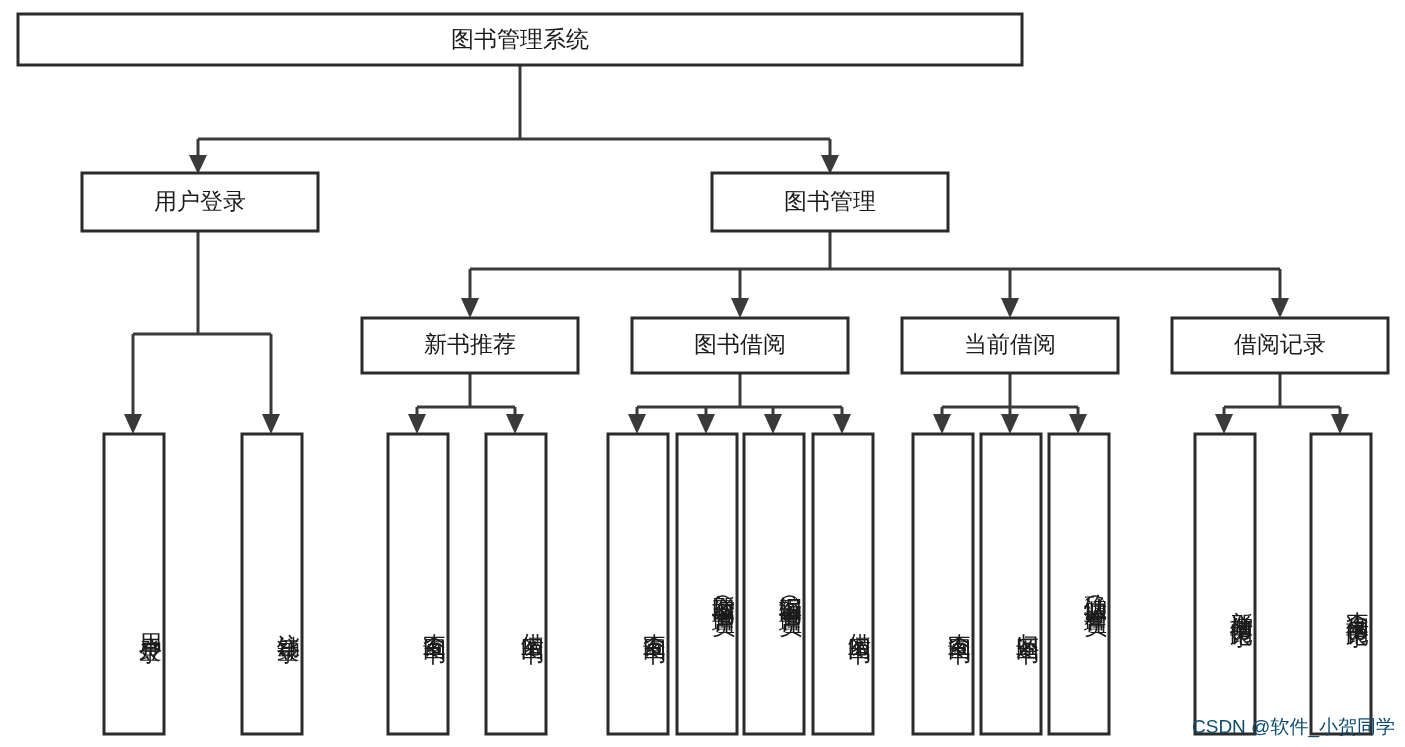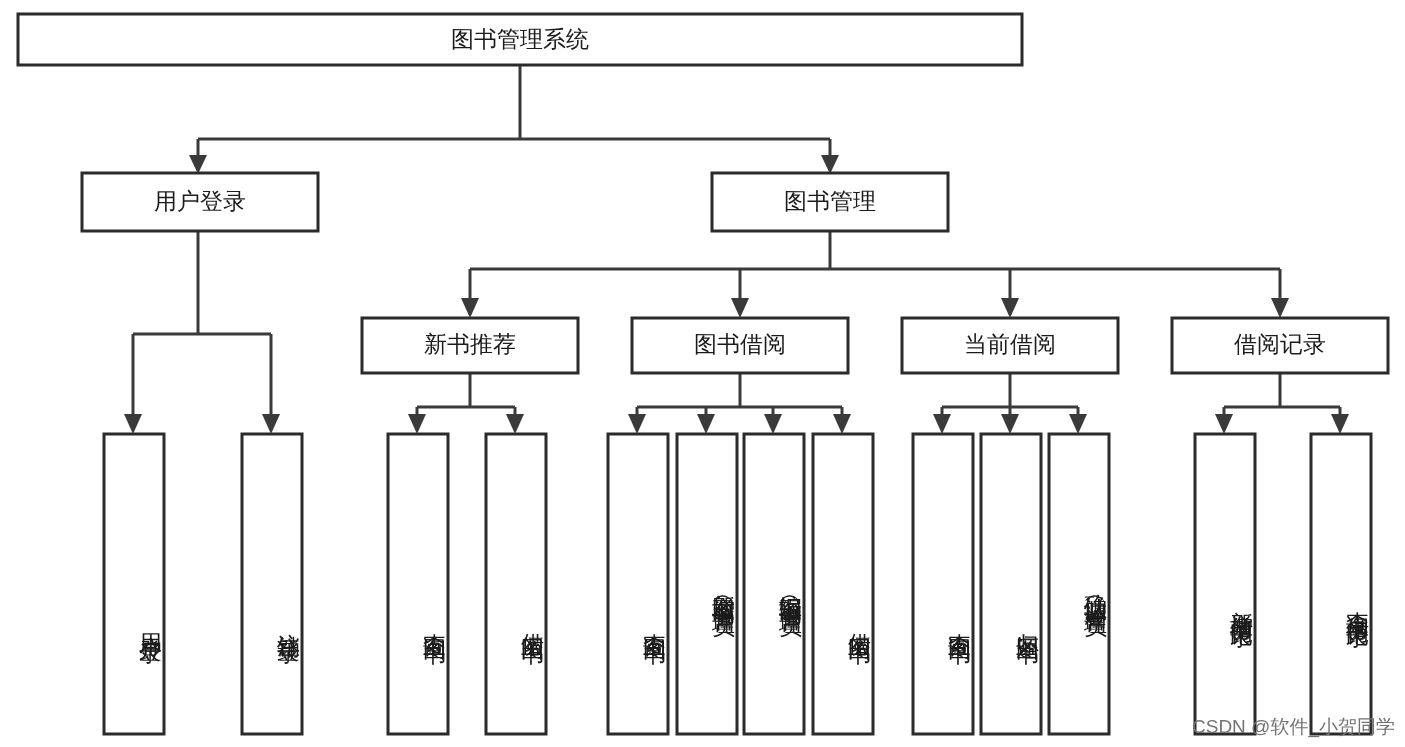--- a/index.html
+++ b/index.html
@@ -57,21 +57,21 @@
     white-space: nowrap;
     pointer-events: none;
     display: flex;
     align-items: flex-start;
     justify-content: center;
   }
   .watermark {
     position: absolute;
     font-family: "Liberation Sans", "DejaVu Sans", sans-serif;
     font-size: 19px;
-    color: #737373;
+    color: #0c4a6e;
     white-space: nowrap;
   }
 </style>
 </head>
 <body>
 
 <div id="stage">
 
   <svg id="diagram" viewBox="0 0 1405 747">
 

